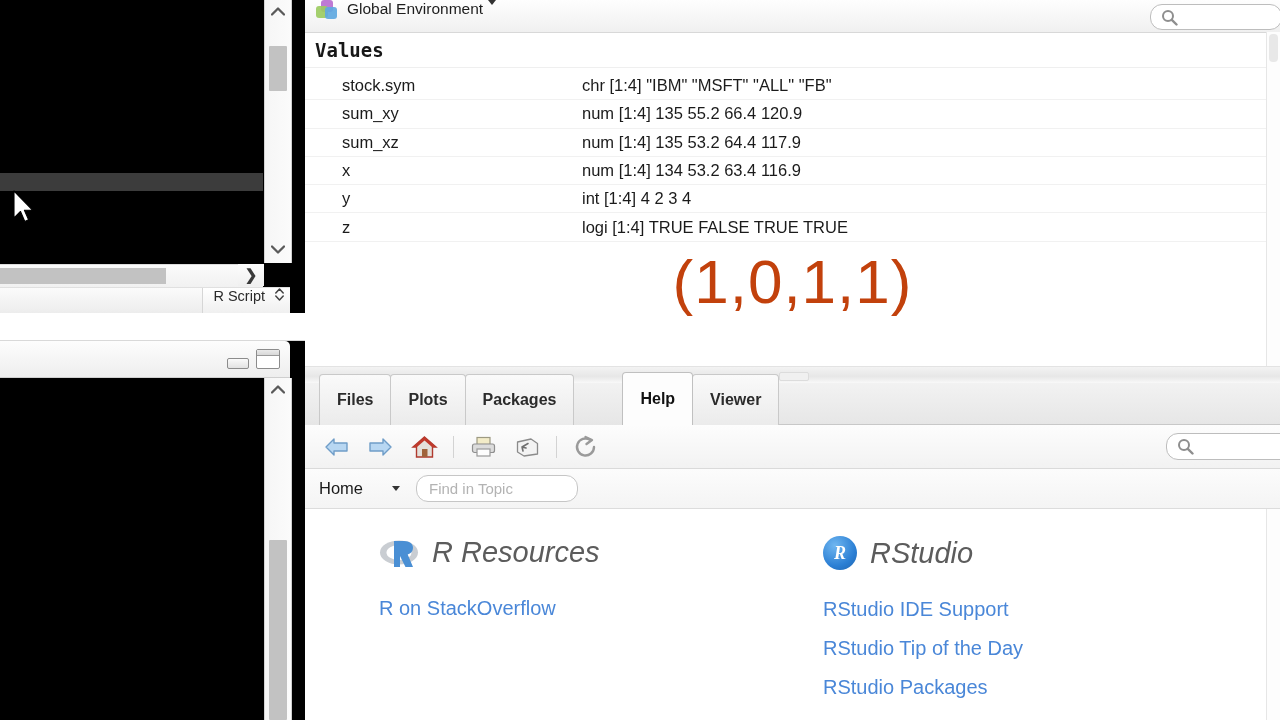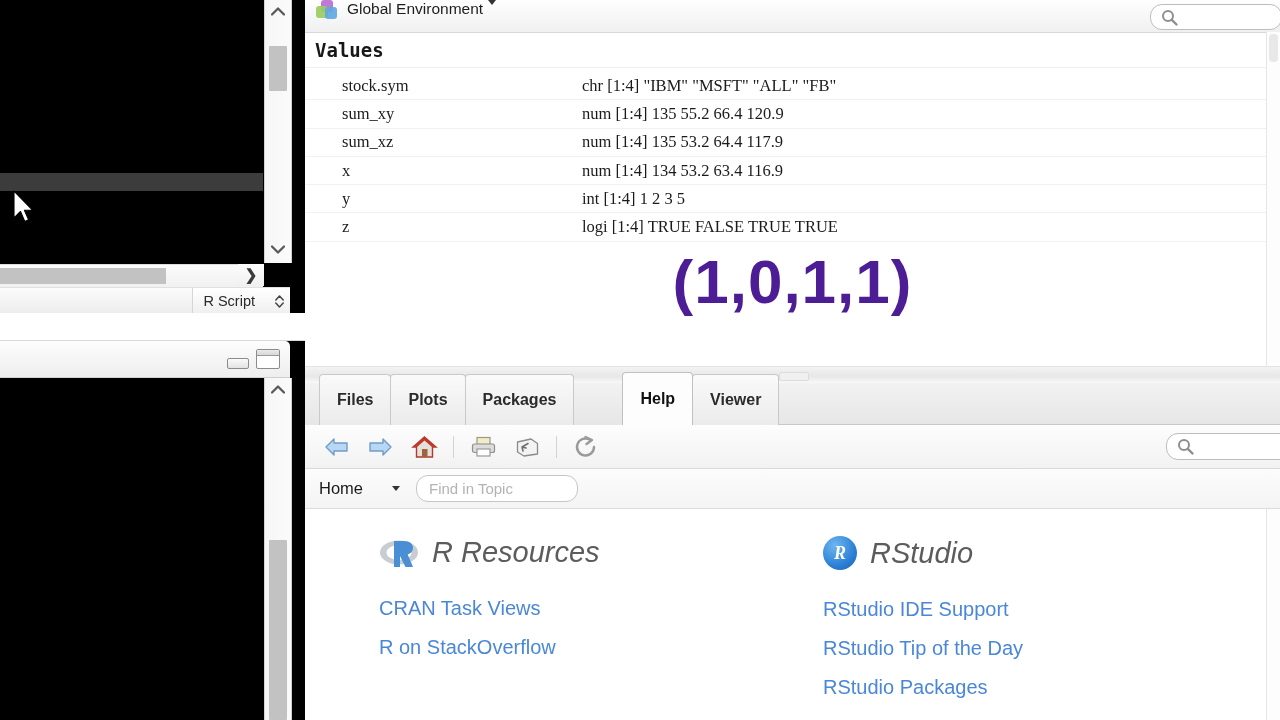--- a/index.html
+++ b/index.html
@@ -41,21 +41,21 @@
   }
   .src-corner { position: absolute; left: 264px; top: 264px; width: 26px; height: 22px; background: #000; }
 
   .src-statusbar {
     position: absolute; left: 0; top: 287px; width: 290px; height: 26px;
     background: linear-gradient(to bottom, #fbfbfb, #ececec);
     border-top: 1px solid #e0e0e0; border-bottom: 1px solid #c9c9c9;
   }
   .rscript-box {
     position: absolute; right: 0; top: 0; height: 26px; padding: 0 6px 0 10px;
-    display: flex; align-items: center; gap: 20px;
+    display: flex; gap: 10px;
     background: linear-gradient(to bottom, #ffffff, #efefef);
     border-left: 1px solid #d6d6d6;
     font-size: 14.5px; color: #2a2a2a;
   }
   .updown { display: flex; flex-direction: column; gap: 1px; }
 
   .gap-strip { position: absolute; left: 0; top: 313px; width: 305px; height: 28px; background: #fff; }
   .gap-strip:after { content:""; position:absolute; left:0; bottom:0; width:305px; height:1px; background:#d9d9d9; }
 
   
@@ -105,29 +105,29 @@
     display: flex; align-items: center;
     font-family: "DejaVu Sans Mono", monospace; font-weight: bold;
     font-size: 19px; color: #171717; padding-left: 10px;
     border-bottom: 1px solid #efefef;
   }
 
   .env-rows { position: absolute; left: 0; top: 72px; width: 975px; }
   .env-row {
     display: flex; height: 27.3px; align-items: center;
     border-bottom: 1px solid #f1f1f1;
-    font-family: Liberation Serif, serif; font-size: 16.5px; color: #1b1b1b;
+    font-family: Liberation Sans, sans-serif; font-size: 16.5px; color: #1b1b1b;
   }
   .env-row .nm { width: 277px; padding-left: 37px; box-sizing: border-box; }
   .env-row .vl { white-space: pre; }
 
   .overlay-vec {
     position: absolute; left: 0; top: 246px; width: 975px;
-    text-align: center; font-size: 62px; color: #4c1d95;
-    font-family: "Liberation Sans", sans-serif; letter-spacing: 1px; font-weight: bold;
+    text-align: center; font-size: 62px; color: #c2410c;
+    font-family: "Liberation Sans", sans-serif; letter-spacing: 1px;
   }
 
   .env-rscroll {
     position: absolute; right: 0; top: 32px; width: 13px; height: 334px;
     background: #fdfdfd; border-left: 1px solid #e6e6e6;
   }
   .env-rscroll .pill { position: absolute; left: 2px; top: 2px; width: 9px; height: 28px; background: #e8e8e8; border-radius: 4px; }
 
   
   .splitter {
@@ -307,21 +307,21 @@
         <div class="env-row">
           <span class="nm">sum_xz</span>
           <span class="vl">num [1:4] 135 53.2 64.4 117.9</span>
         </div>
         <div class="env-row">
           <span class="nm">x</span>
           <span class="vl">num [1:4] 134 53.2 63.4 116.9</span>
         </div>
         <div class="env-row">
           <span class="nm">y</span>
-          <span class="vl">int [1:4] 1 2 3 5</span>
+          <span class="vl">int [1:4] 4 2 3 4</span>
         </div>
         <div class="env-row">
           <span class="nm">z</span>
           <span class="vl">logi [1:4] TRUE FALSE TRUE TRUE</span>
         </div>
       </div>
 
       <div class="overlay-vec">(1,0,1,1)</div>
 
       <div class="env-rscroll">
@@ -406,21 +406,20 @@
             <div class="res-head">
               <span class="r-logo">
                 <svg width="40" height="31" viewBox="0 0 40 31">
                   <ellipse cx="20" cy="15.5" rx="19" ry="12" fill="#c9cdd2"></ellipse>
                   <ellipse cx="20" cy="15.5" rx="12.5" ry="7.5" fill="#ffffff"></ellipse>
                   <path d="M15 4 h10 c6 0 9 3 9 7 0 3.3-2.2 5.6-5.3 6.4 L34 30 h-7.5 l-5.5-11 H21 v11 H15 Z" fill="#4a8fd4"></path>
                 </svg>
               </span>
               <span class="res-head-txt">R Resources</span>
             </div>
-            <div class="res-link">CRAN Task Views</div>
             <div class="res-link">R on StackOverflow</div>
           </div>
 
           <div class="res-col">
             <div class="res-head">
               <span class="rs-logo">R</span>
               <span class="res-head-txt">RStudio</span>
             </div>
             <div class="res-link">RStudio IDE Support</div>
             <div class="res-link">RStudio Tip of the Day</div>

